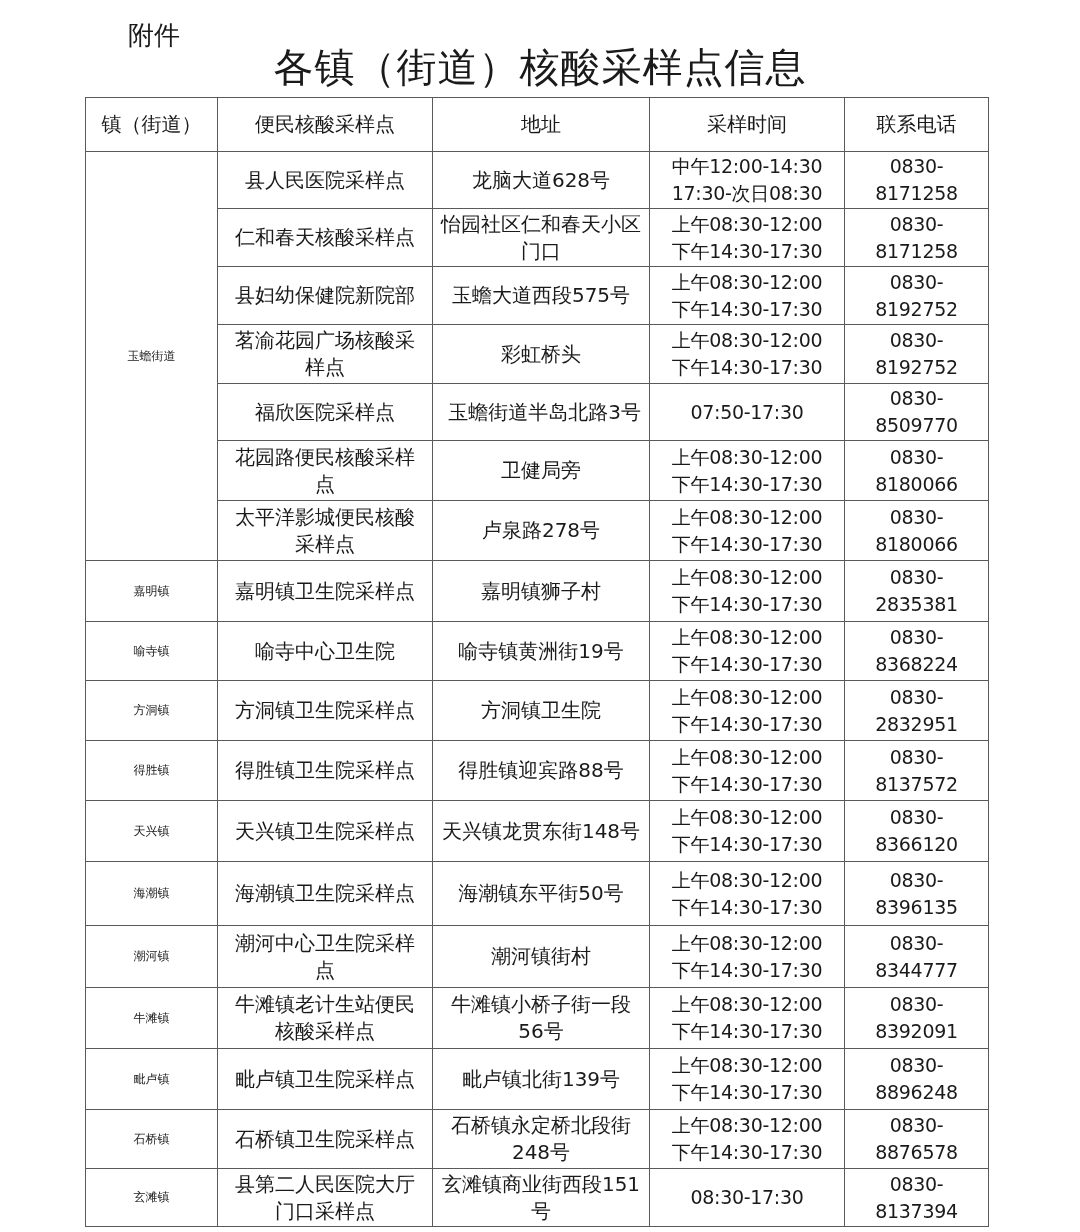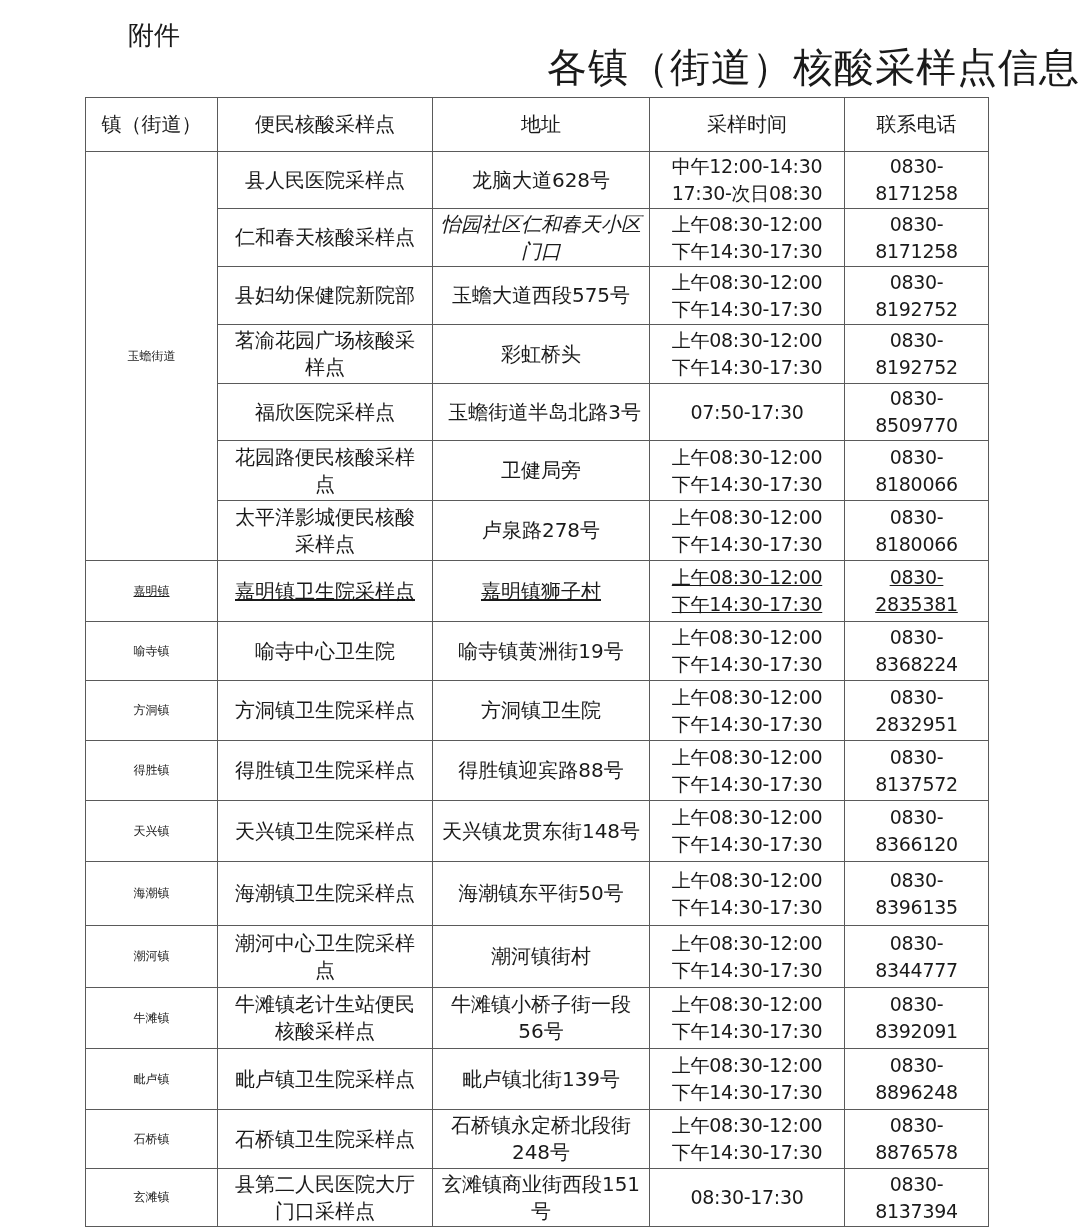--- a/index.html
+++ b/index.html
@@ -1,19 +1,19 @@
 <!DOCTYPE html>
 <html><head>
 <meta charset="utf-8">
 <style>
   html, body { margin: 0; padding: 0; background: #ffffff; }
   body { width: 1080px; height: 1232px; position: relative; overflow: hidden;
          font-family: "DejaVu Sans", "Liberation Sans", sans-serif; color: #1a1a1a; }
   .attach { position: absolute; left: 128px; top: 18px; font-size: 26px; }
-  .title { position: absolute; left: 0; width: 1080px; top: 40px; text-align: right;
+  .title { position: absolute; left: 0; width: 1080px; top: 40px; text-align: center;
            font-size: 40px; letter-spacing: 1px; }
   table { position: absolute; left: 85px; top: 97px; border-collapse: collapse;
           table-layout: fixed; width: 903px; }
   td, th { border: 1.5px solid #5a5a5a; text-align: center; vertical-align: middle;
            font-weight: normal; font-size: 20px; line-height: 27px; padding: 0 4px;
            overflow: hidden; }
   th { height: 53px; }
   td.town { font-size: 12px; }
   td.phone { font-size: 19px; letter-spacing: -0.3px; }
   td.time { font-size: 19px; letter-spacing: -0.3px; }
@@ -48,21 +48,21 @@
         <td style="padding: 0px 14px;">县人民医院采样点</td>
         <td style="padding: 0px 8px;">龙脑大道628号</td>
         <td class="time">
           <span class="ln">中午12:00-14:30</span>
           <span class="ln">17:30-次日08:30</span>
         </td>
         <td class="phone">0830-8171258</td>
       </tr>
       <tr style="height: 58px;">
         <td style="padding: 0px 14px;">仁和春天核酸采样点</td>
-        <td style="padding: 0px 0; font-style: italic;">怡园社区仁和春天小区门口</td>
+        <td style="padding: 0px 0;">怡园社区仁和春天小区门口</td>
         <td class="time">
           <span class="ln">上午08:30-12:00</span>
           <span class="ln">下午14:30-17:30</span>
         </td>
         <td class="phone">0830-8171258</td>
       </tr>
       <tr style="height: 58px;">
         <td style="padding: 0px 14px;">县妇幼保健院新院部</td>
         <td style="padding: 0px 8px;">玉蟾大道西段575号</td>
         <td class="time">
@@ -99,21 +99,21 @@
       </tr>
       <tr style="height: 60px;">
         <td style="padding: 0px 14px;">太平洋影城便民核酸采样点</td>
         <td style="padding: 0px 8px;">卢泉路278号</td>
         <td class="time">
           <span class="ln">上午08:30-12:00</span>
           <span class="ln">下午14:30-17:30</span>
         </td>
         <td class="phone">0830-8180066</td>
       </tr>
-      <tr style="height: 61px; text-decoration: underline;">
+      <tr style="height: 61px;">
         <td class="town" rowspan="1">嘉明镇</td>
         <td style="padding: 0px 14px;">嘉明镇卫生院采样点</td>
         <td style="padding: 0px 8px;">嘉明镇狮子村</td>
         <td class="time">
           <span class="ln">上午08:30-12:00</span>
           <span class="ln">下午14:30-17:30</span>
         </td>
         <td class="phone">0830-2835381</td>
       </tr>
       <tr style="height: 59px;">

